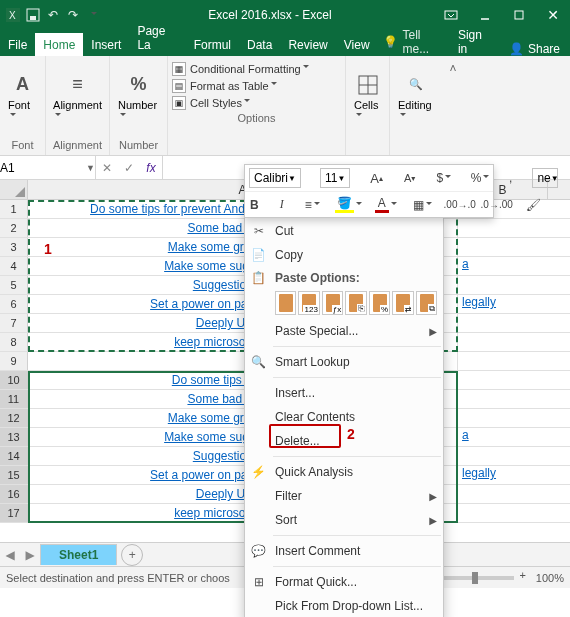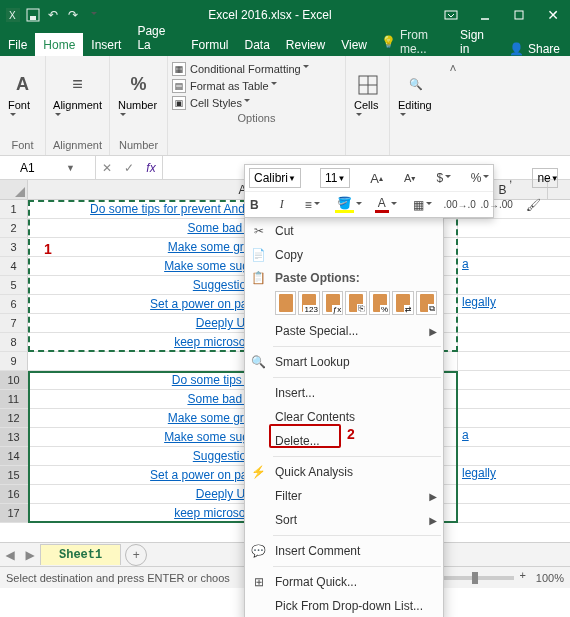--- a/index.html
+++ b/index.html
@@ -40,21 +40,21 @@
   .paste-ic { width: 26px; height: 30px; position: relative; }
   .paste-ic .board { position:absolute; left:2px; top:2px; width:18px; height:24px; background:#d9924d; border-radius:2px;}
   .paste-ic .clip { position:absolute; left:6px; top:0; width:10px; height:4px; background:#888; border-radius:1px;}
   .paste-ic .sheet { position:absolute; right:0; bottom:0; width:14px; height:18px; background:#fff; border:1px solid #888; }
   .cut-ic::before{content:"✂";font-size:13px;color:#444;}
   .copy-ic::before{content:"📄";font-size:12px;}
   .fmtp-ic::before{content:"🖌";font-size:12px;}
 
   
   .fxbar { height: 24px; border-bottom: 1px solid #d6d6d6; display: flex; align-items: stretch; }
-  .namebox { width: 96px; border-right: 1px solid #d6d6d6; display: flex; align-items: center; padding: 0 20px; justify-content: space-between; font-size: 12px; }
+  .namebox { width: 96px; border-right: 1px solid #d6d6d6; display: flex; align-items: center; padding: 0 0; justify-content: space-between; font-size: 12px; }
   .namebox .dd { font-size: 9px; color: #666; }
   .fxctrl { display: flex; align-items: center; border-right: 1px solid #d6d6d6; }
   .fxctrl span { width: 22px; text-align: center; color: #888; font-size: 12px; }
   .fxinput { flex: 1; }
 
   
   .minitb { position: absolute; left: 244px; top: 164px; width: 250px; background: #fff; border: 1px solid #c8c8c8; box-shadow: 0 3px 8px rgba(0,0,0,.2); z-index: 50; font-size: 12px; }
   .minitb .row { display: flex; align-items: center; height: 26px; padding: 0 4px; gap: 19px; }
   .minitb .row + .row { border-top: 1px solid #eee; }
   .minitb .sel { border: 1px solid #c3c3c3; height: 20px; padding: 0 4px; display: flex; align-items: center; }
@@ -90,21 +90,21 @@
   .ctx .hdr { font-weight: 600; color:#555; height:22px; display:flex; align-items:center; padding-left:30px;}
   .ctx .paste-row { display:flex; gap:2px; padding: 2px 6px 4px 30px; }
   .ctx .pic { width: 24px; height: 24px; border:1px solid #c9c9c9; background:#fff; position:relative; display:flex; align-items:flex-end; justify-content:flex-end; }
   .ctx .pic::before{content:""; position:absolute; left:3px; top:2px; width:14px; height:18px; background:#d9924d; border-radius:1px;}
   .ctx .pic span{ font-size:8px; background:#fff; padding:0 1px; position:relative; z-index:1;}
   .ctx .red-box { position:absolute; border:2px solid #c00000; border-radius:2px; pointer-events:none; }
 
   
   .sheettabs { height: 24px; border-top: 1px solid #d0d0d0; display:flex; align-items:center; background:#f3f3f3; font-size:12px;}
   .sheettabs .nav { width: 40px; display:flex; justify-content:space-around; color:#888;}
-  .sheettab { padding: 3px 18px; background:#fef9c3; border:1px solid #ccc; border-bottom:none; font-weight:bold; color:#217346;font-family:Liberation Mono, monospace;}
+  .sheettab { padding: 3px 18px; background:#7dd3fc; border:1px solid #ccc; border-bottom:none; font-weight:bold; color:#217346;}
   .addsheet { width:22px; height:22px; margin-left:4px; border:1px solid #bbb; border-radius:11px; display:flex; align-items:center; justify-content:center; color:#666;}
 
   
   .status { height: 22px; background:#f3f3f3; border-top:1px solid #d0d0d0; display:flex; align-items:center; font-size:11px; color:#555; padding:0 6px; gap:8px;}
   .status .msg { flex:1; overflow:hidden; white-space:nowrap; }
   .vbtn { width:20px; height:16px; border:1px solid #bbb; background:#fff;}
   .zoom-track { width:80px; height:4px; background:#ccc; position:relative; }
   .zoom-track::before{content:"−"; position:absolute; left:-12px; top:-6px;}
   .zoom-track::after{content:"+"; position:absolute; right:-12px; top:-7px;}
   .zoom-thumb { position:absolute; left:38px; top:-4px; width:6px; height:12px; background:#888;}
@@ -159,21 +159,21 @@
   <div class="tab">File</div>
   <div class="tab active">Home</div>
   <div class="tab">Insert</div>
   <div class="tab">Page La</div>
   <div class="tab">Formul</div>
   <div class="tab">Data</div>
   <div class="tab">Review</div>
   <div class="tab">View</div>
   <div class="tell">
       <span>💡</span>
-      <span>From me...</span>
+      <span>Tell me...</span>
     </div>
   <div class="spacer"></div>
   <div class="signin">Sign in</div>
   <div class="share">
       <span>👤</span>
       <span>Share</span>
     </div>
 </div>
 
 <div class="ribbon">

